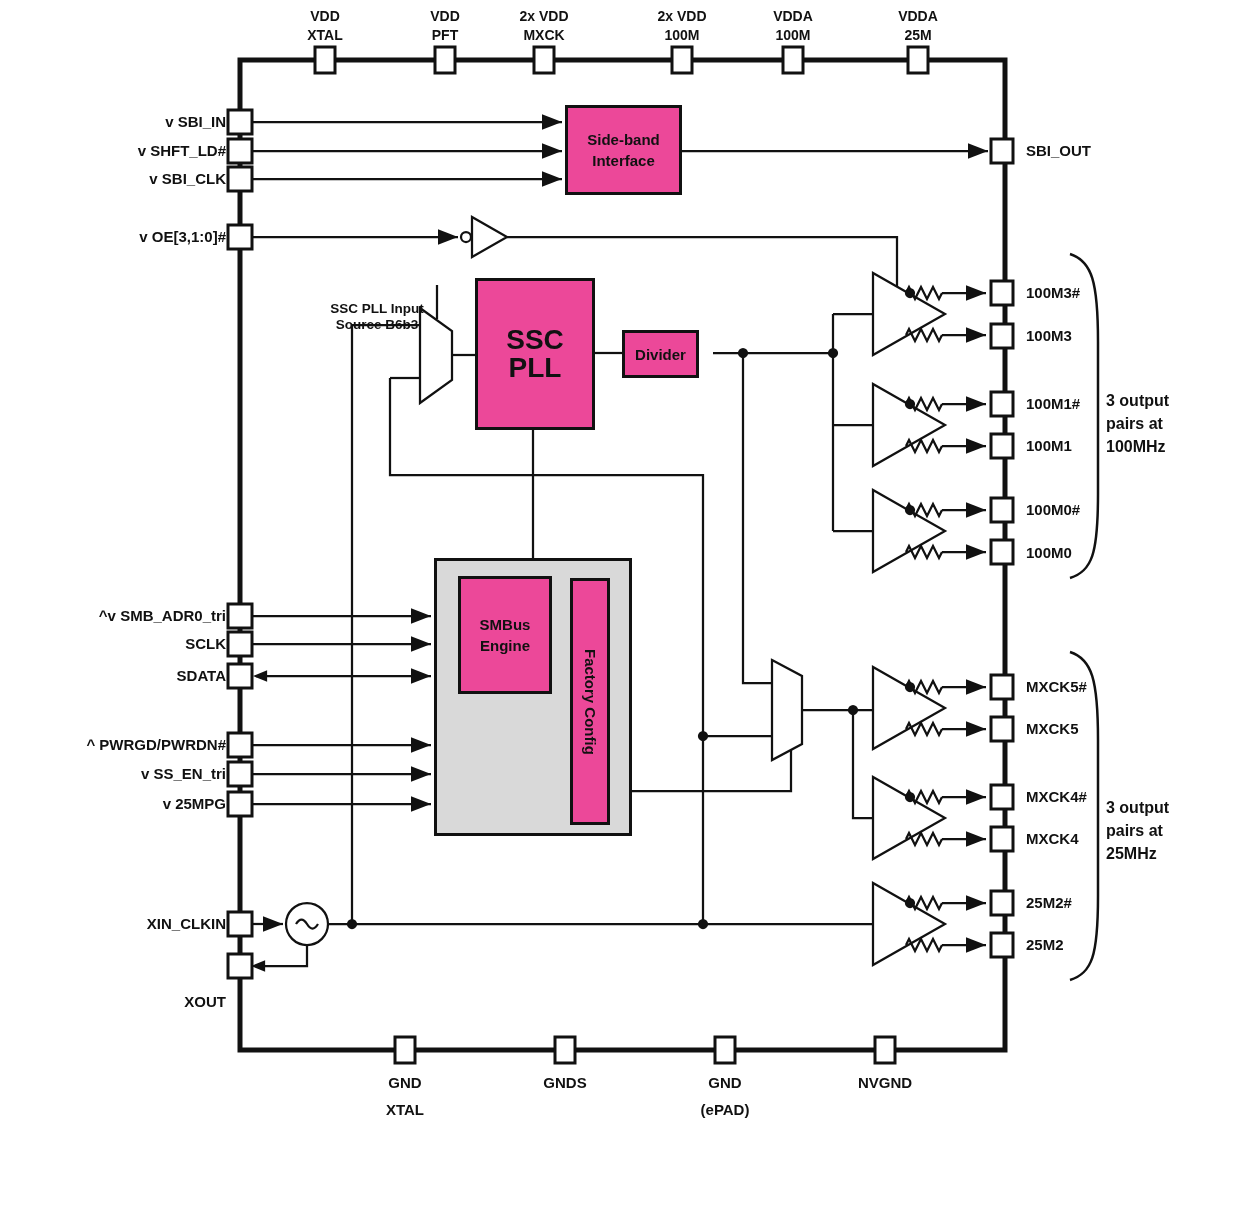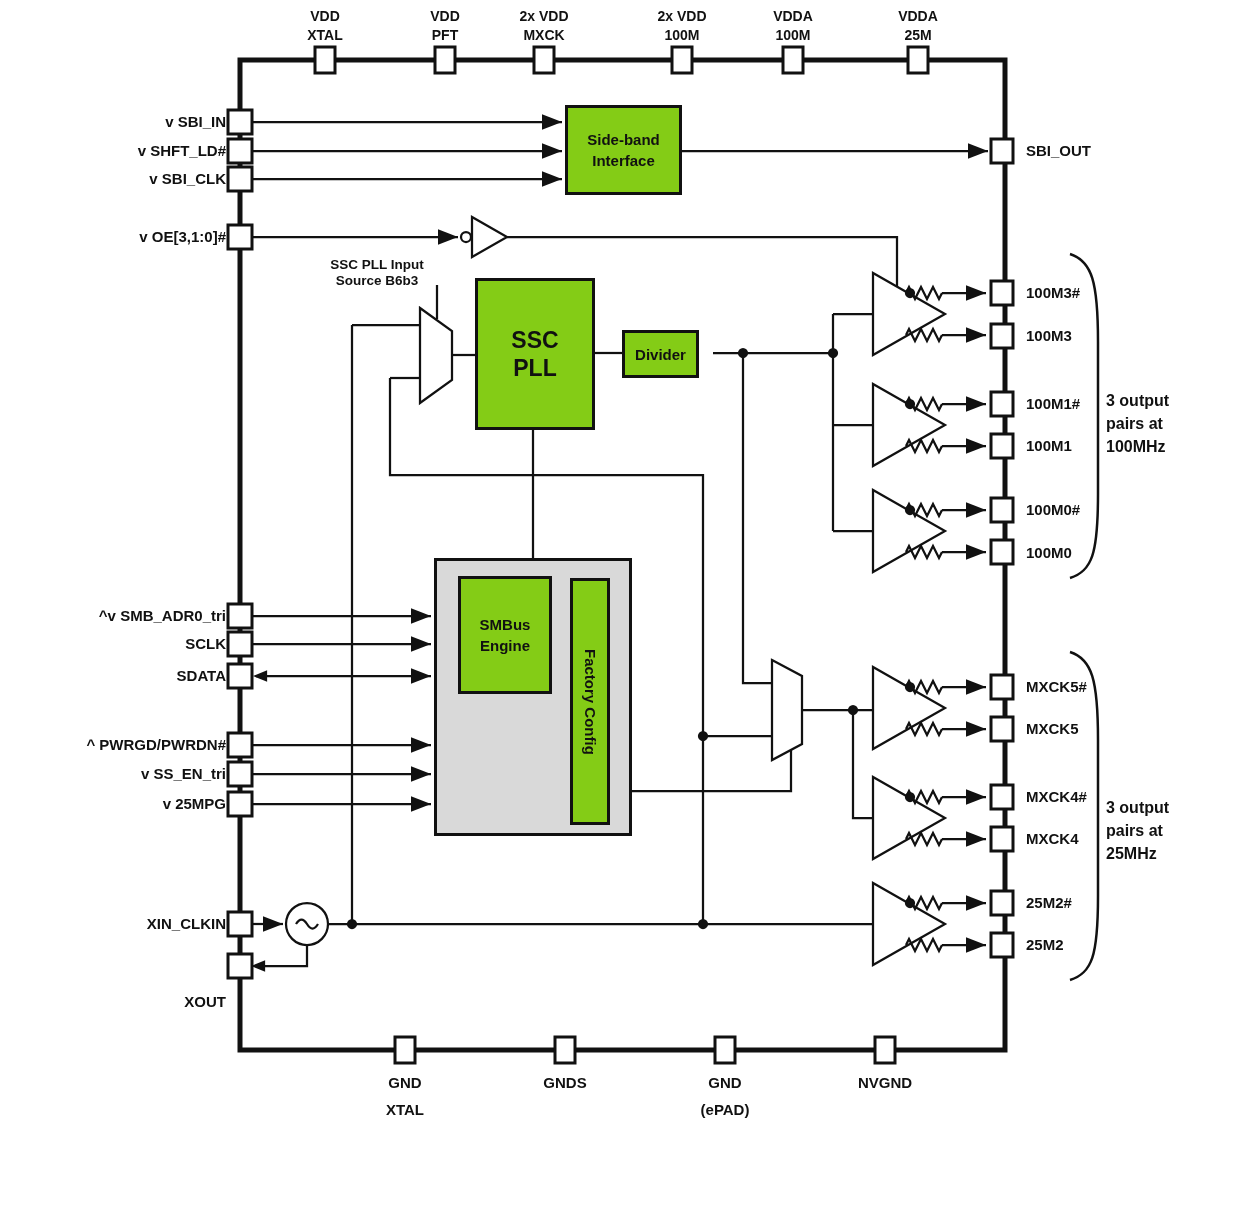--- a/index.html
+++ b/index.html
@@ -1,29 +1,29 @@
 <!DOCTYPE html>
 <html><head>
 <meta charset="utf-8">
 <style>
   html,body{margin:0;padding:0;background:#fff;}
   #stage{position:relative;width:1256px;height:1217px;background:#ffffff;font-family:"Liberation Sans",sans-serif;overflow:hidden;}
   svg{position:absolute;left:0;top:0;}
   .lbl{position:absolute;font:bold 15px/18px "Liberation Sans",sans-serif;color:#111;white-space:nowrap;text-align:center;}
   .c{text-align:center;}
   .r{text-align:right;}
-  .box{position:absolute;border:3px solid #111;background:#84cc16;box-sizing:border-box;
+  .box{position:absolute;border:3px solid #111;background:#ec4899;box-sizing:border-box;
        display:flex;flex-direction:column;align-items:center;justify-content:center;
        font:bold 15px/21px "Liberation Sans",sans-serif;color:#111;text-align:center;}
   .gray{background:#d9d9d9;}
-  .ssc{font-size:23px;line-height:28px;}
+  .ssc{font-size:28px;line-height:28px;}
   .vert{writing-mode:vertical-rl;font:bold 15px "Liberation Sans",sans-serif;}
   .ann{position:absolute;font:bold 16px/23px "Liberation Sans",sans-serif;color:#111;white-space:nowrap;}
   .leg{position:absolute;font:bold 15px/25px "Liberation Sans",sans-serif;color:#111;white-space:nowrap;}
-  .muxlbl{position:absolute;font:bold 13.5px/16px "Liberation Sans",sans-serif;color:#111;text-align:center;white-space:nowrap;}
+  .muxlbl{position:absolute;font:bold 13.5px/16px "Liberation Sans",sans-serif;color:#111;text-align:center;white-space:nowrap;margin-top:44px;}
 </style>
 </head>
 <body>
 
 <div id="stage">
 
 <svg width="1256" height="1217" viewBox="0 0 1256 1217">
   <defs>
     <marker id="arr" markerWidth="10" markerHeight="8" refX="9" refY="3.5" orient="auto">
       <path d="M0,0 L9,3.5 L0,7 Z" fill="#111"></path>

